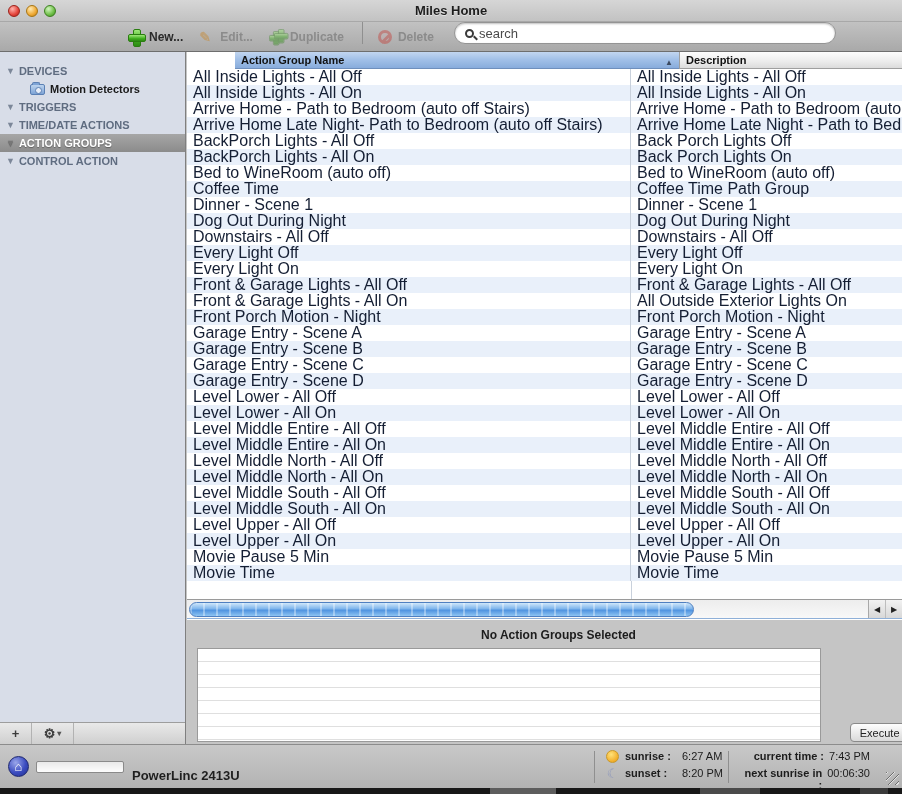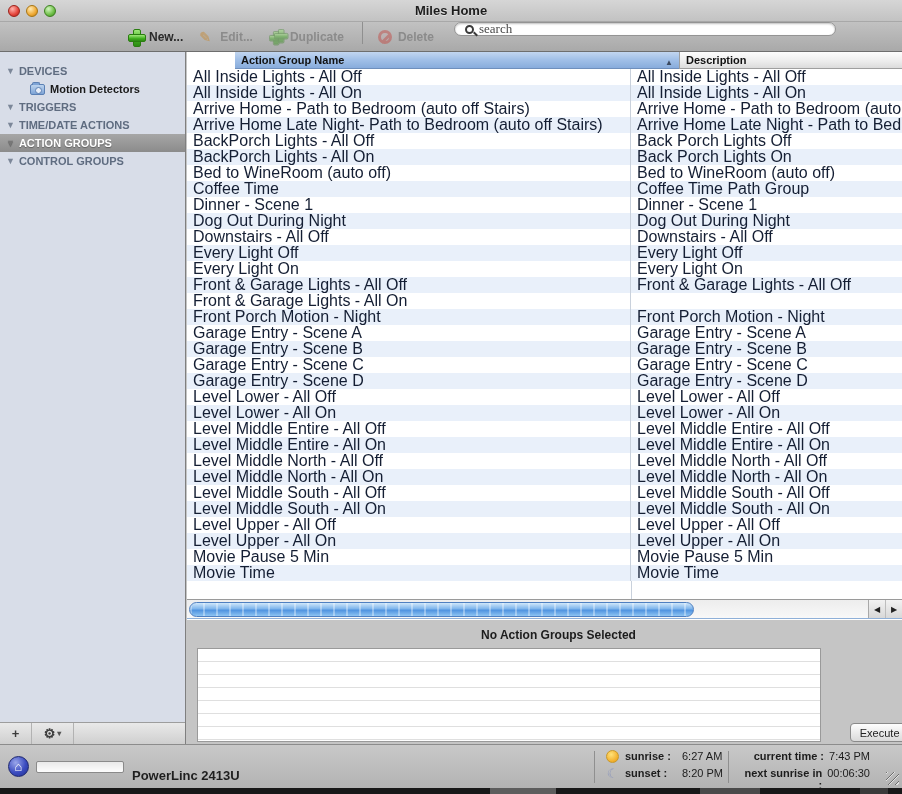--- a/index.html
+++ b/index.html
@@ -34,23 +34,23 @@
   .plus-shape:after  { left:0; top:5px; width:16px; height:6px; }
   
   .dup1 { position:absolute; left:0; top:2px; transform:scale(.8); transform-origin:left top; }
   .dup2 { position:absolute; left:5px; top:0; transform:scale(.8); transform-origin:left top; }
   
   .pencil { font-size:14px; line-height:16px; color:#c8862a; }
   
   .noicon { position:absolute; inset:1px; border:3px solid #c4423c; border-radius:50%; background:rgba(230,150,150,.25); }
   .noicon:before { content:""; position:absolute; left:-1px; top:4px; width:12px; height:3px; background:#c4423c; transform:rotate(-45deg); }
   .tb-divider { width:1px; height:22px; background:#8f8f8f; margin:0 14px 0 2px; }
-  .searchbox { margin-left:4px; flex:0 0 auto; width:382px; height:14px; background:#fff;
+  .searchbox { margin-left:4px; flex:0 0 auto; width:382px; height:22px; background:#fff;
     border:1px solid #949494; border-radius:11px; display:flex; align-items:center;
-    padding:0 10px; box-shadow:inset 0 1px 2px rgba(0,0,0,.25);font-family:Liberation Serif, serif; }
+    padding:0 10px; box-shadow:inset 0 1px 2px rgba(0,0,0,.25); }
   .mag { width:9px; height:9px; border:2px solid #3a3a3a; border-radius:50%; position:relative; margin-right:5px; flex:0 0 auto; }
   .mag:after { content:""; position:absolute; left:6px; top:6px; width:5px; height:2px; background:#3a3a3a; transform:rotate(45deg); }
   .searchtext { font-size:13px; color:#4a4a4a; }
 
   
   .sidebar { position:absolute; left:0; top:52px; width:186px; height:692px;
     background:#d8dde8; border-right:1px solid #7f7f7f; }
   .side-list { position:absolute; left:0; top:10px; width:100%; }
   .side-row { height:18px; display:flex; align-items:center; font-size:11px; font-weight:bold; }
   .side-group { color:#5f6c80; padding-left:6px; }
@@ -205,21 +205,21 @@
         <div class="side-row side-group">
           <span class="disc">▼</span>
           <span>TIME/DATE ACTIONS</span>
         </div>
         <div class="side-row side-group selected">
           <span class="disc">▼</span>
           <span>ACTION GROUPS</span>
         </div>
         <div class="side-row side-group">
           <span class="disc">▼</span>
-          <span>CONTROL GROUPS</span>
+          <span>CONTROL ACTION</span>
         </div>
       </div>
     <div class="side-bottombar">
       <div class="sb-btn add">
         <span>+</span>
       </div>
       <div class="sb-btn gear">
         <span>⚙</span>
         <span class="caret">▾</span>
       </div>
@@ -288,20 +288,21 @@
         <div class="trow">
           <div class="td-name">Every Light On</div>
           <div class="td-desc">Every Light On</div>
         </div>
         <div class="trow alt">
           <div class="td-name">Front &amp; Garage Lights - All Off</div>
           <div class="td-desc">Front &amp; Garage Lights - All Off</div>
         </div>
         <div class="trow">
           <div class="td-name">Front &amp; Garage Lights - All On</div>
+          <div class="td-desc">All Outside Exterior Lights On</div>
         </div>
         <div class="trow alt">
           <div class="td-name">Front Porch Motion - Night</div>
           <div class="td-desc">Front Porch Motion - Night</div>
         </div>
         <div class="trow">
           <div class="td-name">Garage Entry - Scene A</div>
           <div class="td-desc">Garage Entry - Scene A</div>
         </div>
         <div class="trow alt">

